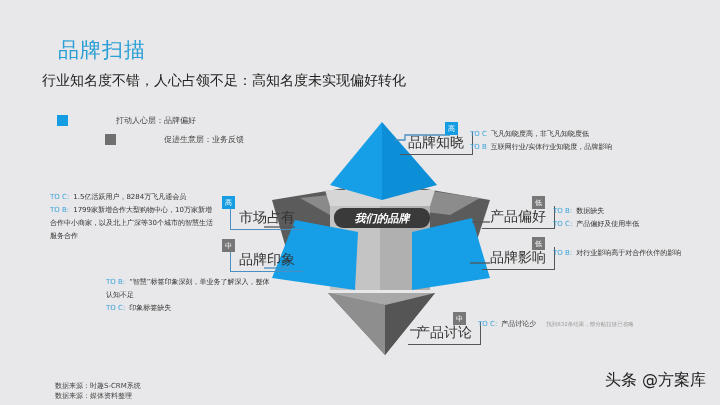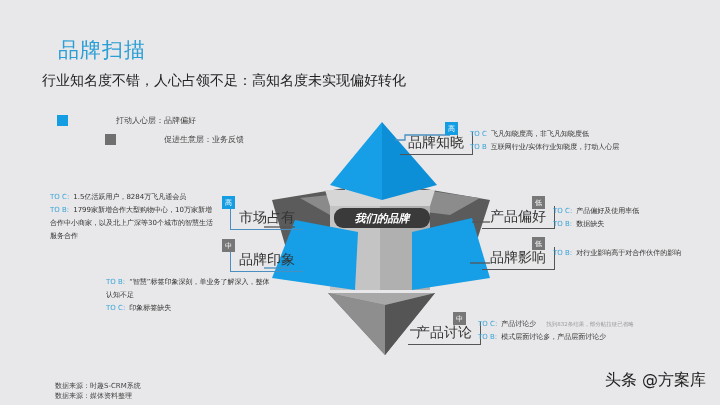--- a/index.html
+++ b/index.html
@@ -83,44 +83,43 @@
 <div class="badge gr" style="left:532px;top:196px;">低</div>
 
 <div class="label-box r" style="left:482px;top:247px;">品牌影响</div>
 <div class="badge gr" style="left:532px;top:237px;">低</div>
 
 <div class="label-box r" style="left:408px;top:322px;">产品讨论</div>
 <div class="badge gr" style="left:453px;top:312px;">中</div>
 
 <div class="abs note" style="left:470px;top:128px;width:240px;">
   <div><span class="k">TO C</span><span>飞凡知晓度高，非飞凡知晓度低</span></div>
-  <div><span class="k">TO B</span><span>互联网行业/实体行业知晓度，打动人心层</span></div>
+  <div><span class="k">TO B</span><span>互联网行业/实体行业知晓度，品牌影响</span></div>
 </div>
 
 <div class="abs note" style="left:50px;top:191px;width:168px;">
   <div><span class="k">TO C:</span><span>1.5亿活跃用户，8284万飞凡通会员</span></div>
   <div><span class="k">TO B:</span><span>1799家新增合作大型购物中心，10万家新增合作中小商家，以及北上广深等30个城市的智慧生活服务合作</span></div>
 </div>
 
 <div class="abs note" style="left:106px;top:276px;width:170px;">
   <div><span class="k">TO B:</span><span>“智慧”标签印象深刻，单业务了解深入，整体认知不足</span></div>
   <div><span class="k">TO C:</span><span>印象标签缺失</span></div>
 </div>
 
 <div class="abs note" style="left:553px;top:205px;width:160px;">
+  <div><span class="k">TO B:</span><span>数据缺失</span></div>
   <div><span class="k">TO C:</span><span>产品偏好及使用率低</span></div>
-  <div><span class="k">TO B:</span><span>数据缺失</span></div>
 </div>
 
 <div class="abs note" style="left:553px;top:247px;width:165px;">
   <div><span class="k">TO B:</span><span>对行业影响高于对合作伙伴的影响</span></div>
 </div>
 
 <div class="abs note" style="left:478px;top:318px;width:240px;">
   <div><span class="k">TO C:</span><span>产品讨论少</span><span style="margin-left:10px;font-size:5.5px;color:#999;">找到832条结果，部分帖拉链已省略</span></div>
-  <div><span class="k">TO B:</span><span>模式层面讨论多，产品层面讨论少</span></div>
 </div>
 
 <div class="abs source" style="left:55px;top:381px;">
   <div>数据来源：时趣S-CRM系统</div>
   <div>数据来源：媒体资料整理</div>
 </div>
 <div class="abs watermark">头条 @方案库</div>
 
 </body></html>

